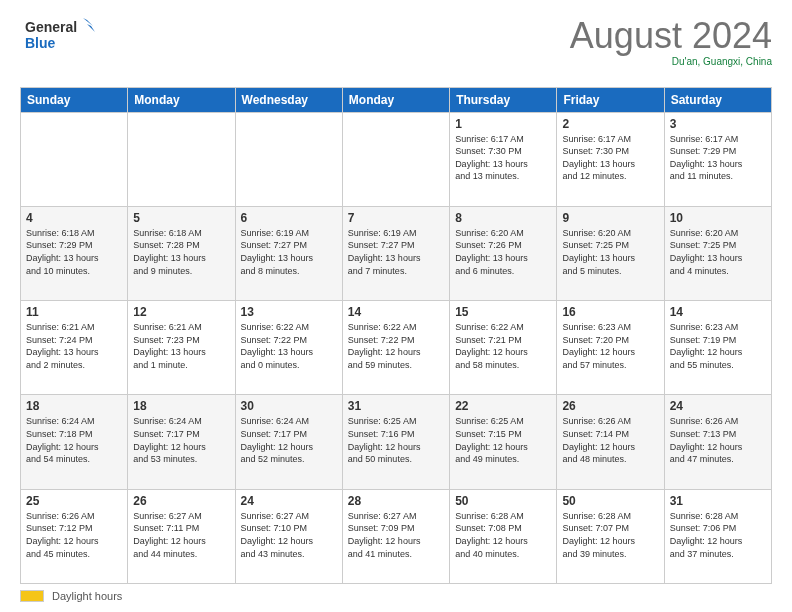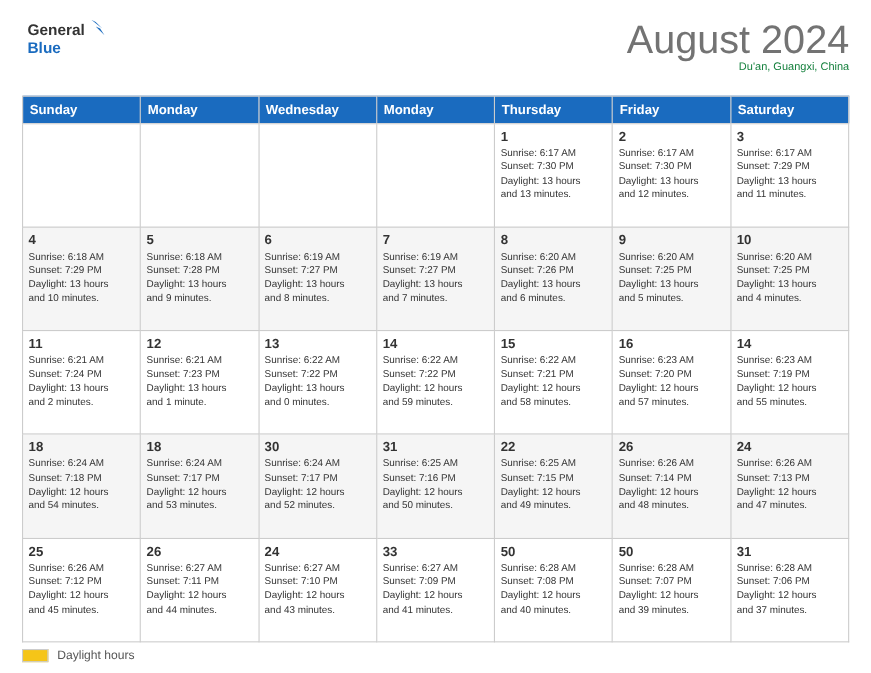--- a/index.html
+++ b/index.html
@@ -338,21 +338,21 @@
 and 44 minutes.</div>
             </td>
             <td>
               <span class="day-num">24</span>
               <div class="day-info" style="white-space: pre-line;">Sunrise: 6:27 AM
 Sunset: 7:10 PM
 Daylight: 12 hours
 and 43 minutes.</div>
             </td>
             <td>
-              <span class="day-num">33</span>
+              <span class="day-num">28</span>
               <div class="day-info" style="white-space: pre-line;">Sunrise: 6:27 AM
 Sunset: 7:09 PM
 Daylight: 12 hours
 and 41 minutes.</div>
             </td>
             <td>
               <span class="day-num">50</span>
               <div class="day-info" style="white-space: pre-line;">Sunrise: 6:28 AM
 Sunset: 7:08 PM
 Daylight: 12 hours

